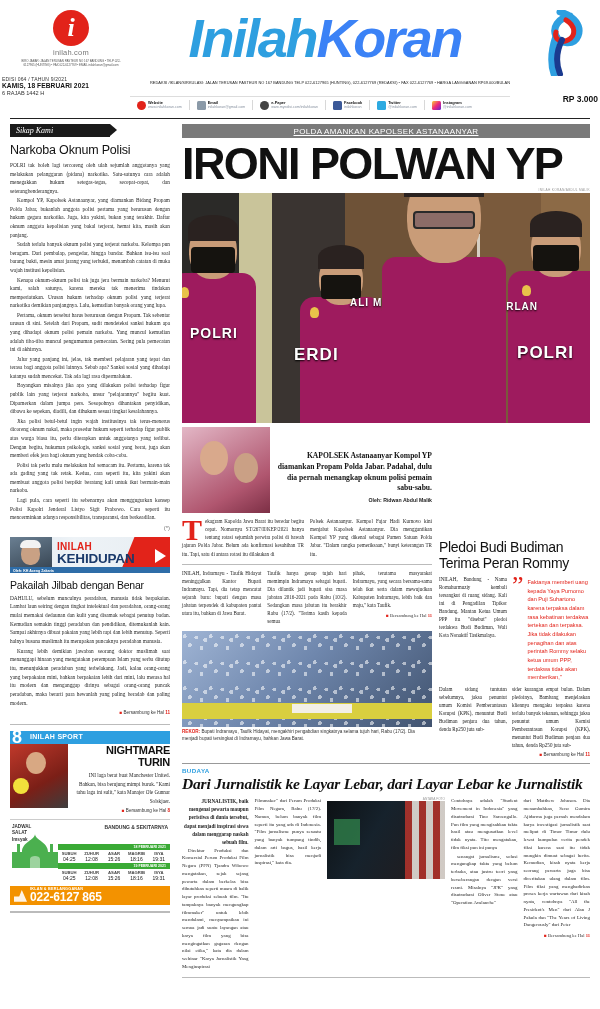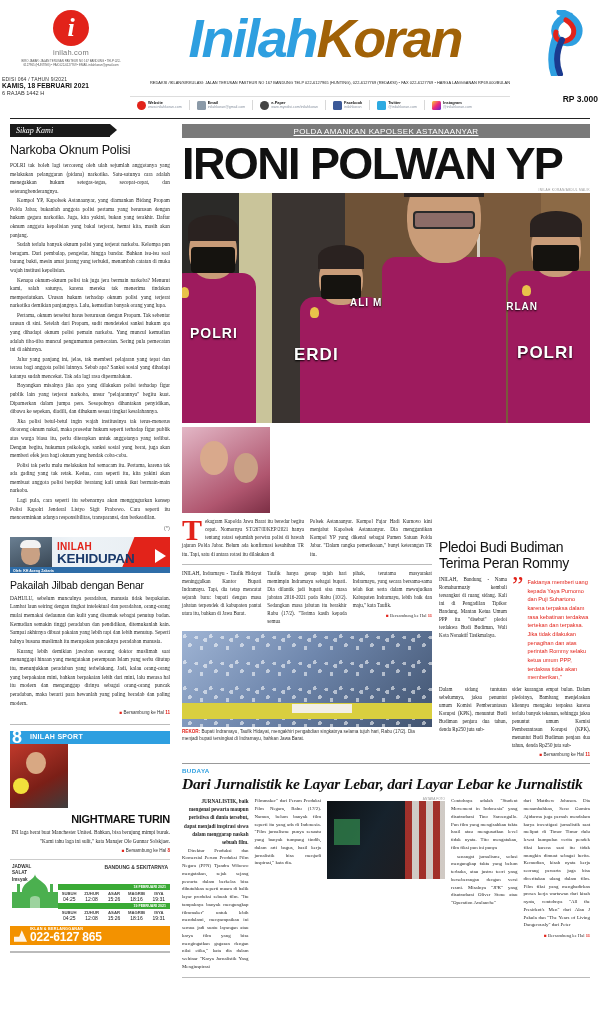--- a/index.html
+++ b/index.html
@@ -28,21 +28,21 @@
 
   .title-block { flex: 1; text-align: center; padding-top: 2px; }
   .nameplate {
     font-family: "Liberation Sans", sans-serif;
     font-weight: bold; font-style: italic;
     font-size: 54px; line-height: 56px;
     letter-spacing: -2.2px;
     color: #2e9fe0;
     white-space: nowrap;
   }
-  .nameplate .k { color: #a16207; }
+  .nameplate .k { color: #3b82f6; }
   .tagline { font-size: 11px; font-weight: bold; color: #111; margin-top: 1px; letter-spacing:.1px;}
 
   .ribbon-block { width: 72px; height: 70px; position: relative; }
   .ribbon-svg { position:absolute; right:2px; top:2px; }
 
   
   .edition { position: absolute; left: 2px; top: 76px; width: 150px; }
   .edition .l1 { font-size: 5px; color: #333; letter-spacing:.2px;}
   .edition .l2 { font-size: 6.6px; font-weight: bold; color: #111; letter-spacing:.1px;}
   .edition .l3 { font-size: 5.6px; color: #333; margin-top:.5px;}
@@ -136,21 +136,21 @@
   .cont-link .pg { color:#e2231a; font-weight:bold; }
 
   
   .bolamania { margin-top: 9px; border-top: 1.2px solid #bbb; padding-top: 4px; }
   .bola-word { font-size: 21px; letter-spacing:-1px; line-height:22px; }
   .bola-word .w1 { color:#555; }
   .bola-word .w2 { color:#2e9fe0; }
   .bola-head { height: 13px; background:#2e9fe0; display:flex; align-items:center; position:relative; margin-top:2px;}
   .bola-num { position:absolute; left:2px; top:-1px; font-size:18px; font-weight:bold; color:#fff; line-height:15px;}
   .bola-label { position:absolute; left:20px; top:2px; font-size:7px; font-weight:bold; color:#fff; letter-spacing:.3px;}
-  .bola-row { display:flex; gap:5px; margin-top:0px;flex-direction:column; }
+  .bola-row { display:flex; gap:5px; margin-top:0px; }
   .bola-photo { width:58px; height: 64px; background: linear-gradient(150deg,#c0392b,#7b1f17 60%,#3d3d3d); position:relative; flex:none; }
   .bola-photo:after { content:""; position:absolute; left:16px; top:8px; width:20px;height:22px;border-radius:50%; background:#d8a883;}
   .bola-photo .ball { position:absolute; left:3px; bottom:14px; width:16px;height:16px;border-radius:50%; background:#f2e23b; }
   .bola-text { flex:1; text-align:right; }
   .bola-title { font-size: 11px; font-weight: bold; color:#111; letter-spacing:-.3px; line-height:12px; }
   .bola-body { font-family:"Liberation Serif",serif; font-size:5.2px; line-height:1.62; text-align:right; margin-top:3px; color:#1f1f1f;}
 
   
   .jadwal { margin-top: 6px; border-top:1px solid #ccc; padding-top:4px; position:relative; }
   .jad-wrap { position:relative; background:#fff; }
@@ -508,20 +508,24 @@
       </div>
 
       <div class="main-lower">
 
         <div class="ml-left">
           <div class="caption-deck">
             <div class="cap-photo">
               <div class="h1"></div>
               <div class="h2"></div>
             </div>
+            <div>
+              <div class="cap-text">KAPOLSEK Astanaanyar Kompol YP diamankan Propam Polda Jabar. Padahal, dulu dia pernah menangkap oknum polisi pemain sabu-sabu.</div>
+              <div class="cap-by">Oleh: Ridwan Abdul Malik</div>
+            </div>
           </div>
 
           <div class="lead-cols">
             <div class="lead-col">
               <span class="dropcap">T</span>
               <p style="text-indent:0">ekagram Kapolda Jawa Barat itu beredar begitu cepat. Nomornya ST/267/II/KEP/2021 hanya tentang rotasi sejumlah perwira polisi di bawah jajaran Polda Jabar.
 Belum ada konfirmasi kesahihan TR itu. Tapi, satu di antara rotasi itu dilakukan di</p>
             </div>
             <div class="lead-col">
               <p style="text-indent:0">Polsek Astanaanyar. Kompol Fajar Hadi Kurnovo kini menjabat Kapolsek Astanaanyar. Dia menggantikan Kompol YP yang dikenal sebagai Pamen Satuan Polda Jabar. "Dalam rangka pemeriksaan," bunyi keterangan TR itu.</p>

